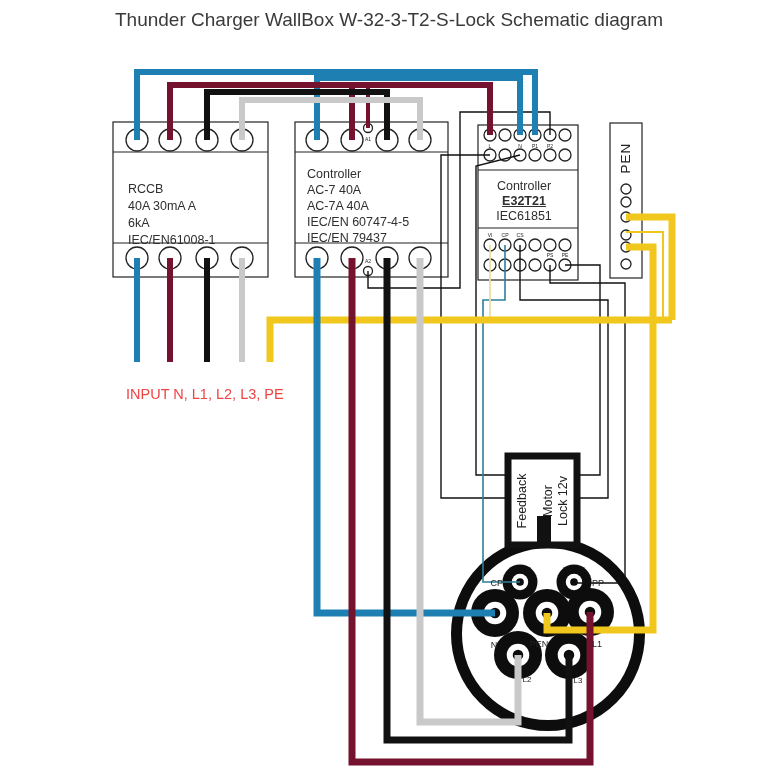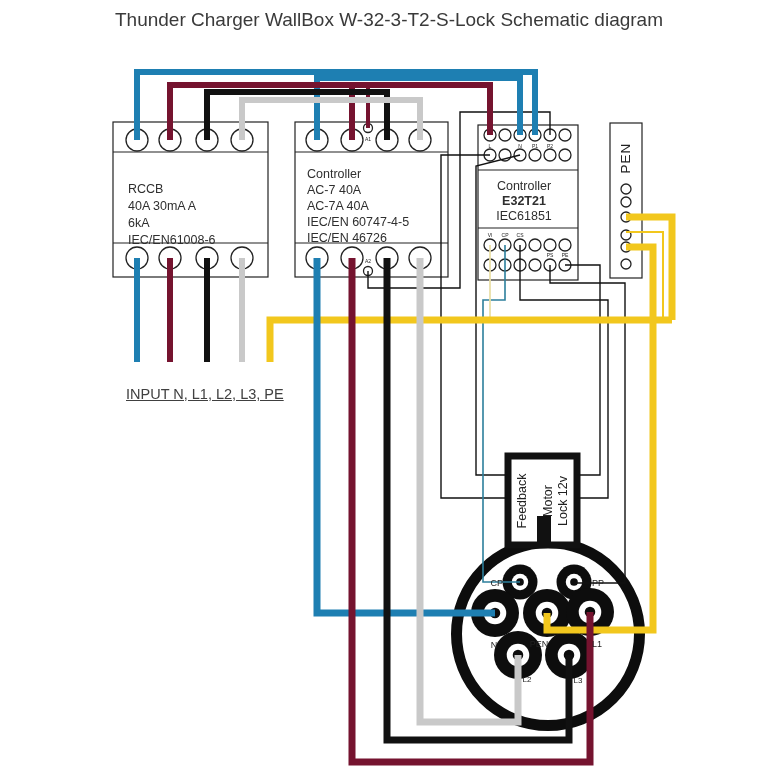--- a/index.html
+++ b/index.html
@@ -5,22 +5,22 @@
   html,body{margin:0;padding:0;background:#fff;}
   .stage{position:relative;width:778px;height:778px;background:#fff;overflow:hidden;
          font-family:"Liberation Sans","DejaVu Sans",sans-serif;}
   .stage svg{position:absolute;left:0;top:0;}
   .title{position:absolute;top:9px;left:0;width:778px;text-align:center;
          font-size:19px;color:#3a3a3a;}
   .blocktext{position:absolute;color:#2f2f2f;font-size:12.5px;line-height:17px;white-space:nowrap;}
   .rccb-text{left:128px;top:181px;}
   .contactor-text{left:307px;top:166px;line-height:16px;}
   .controller-text{left:478px;top:179px;width:92px;text-align:center;line-height:15px;}
-  .controller-text .bold{font-weight:bold;}
-  .input-text{left:126px;top:386px;font-size:14.5px;color:#404040;text-decoration:underline;}
+  .controller-text .bold{font-weight:bold;text-decoration:underline;}
+  .input-text{left:126px;top:386px;font-size:14.5px;color:#ef4444;}
   text{fill:#222;font-family:"Liberation Sans","DejaVu Sans",sans-serif;}
 </style>
 </head>
 <body>
 
 <div class="stage">
 
   <svg width="778" height="778" viewBox="0 0 778 778">
     <g id="gen">
         <rect x="113" y="122" width="155" height="155" fill="#fff" stroke="#222222" stroke-width="1.2"></rect>
@@ -157,29 +157,29 @@
     <text transform="rotate(-90 548 501)" x="548" y="505" text-anchor="middle" font-size="12.5" fill="#2f2f2f">Motor</text>
     <text transform="rotate(-90 563 501)" x="563" y="505" text-anchor="middle" font-size="12.5" fill="#2f2f2f">Lock 12v</text>
   </svg>
 
   <div class="title">Thunder Charger WallBox W-32-3-T2-S-Lock Schematic diagram</div>
 
   <div class="blocktext rccb-text">
     <div>RCCB</div>
     <div>40A 30mA A</div>
     <div>6kA</div>
-    <div>IEC/EN61008-6</div>
+    <div>IEC/EN61008-1</div>
   </div>
 
   <div class="blocktext contactor-text">
     <div>Controller</div>
     <div>AC-7 40A</div>
     <div>AC-7A 40A</div>
     <div>IEC/EN 60747-4-5</div>
-    <div>IEC/EN 46726</div>
+    <div>IEC/EN 79437</div>
   </div>
 
   <div class="blocktext controller-text">
     <div>Controller</div>
     <div class="bold">E32T21</div>
     <div>IEC61851</div>
   </div>
 
   <div class="blocktext input-text">INPUT N, L1, L2, L3, PE</div>
 </div>

